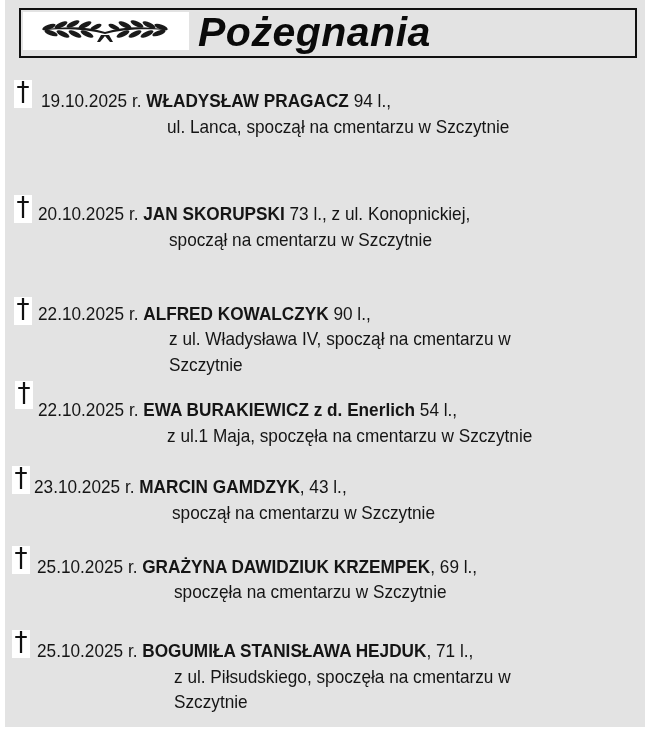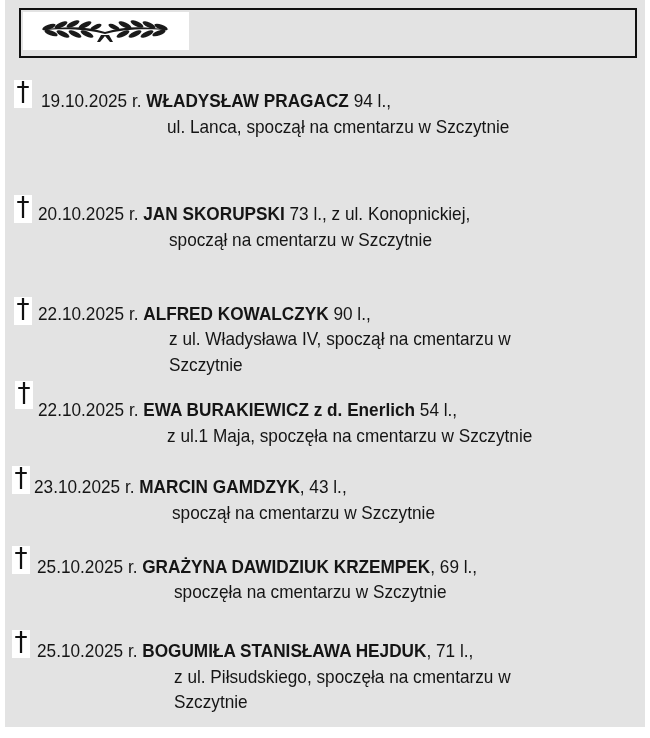--- a/index.html
+++ b/index.html
@@ -45,20 +45,21 @@
           <ellipse cx="112" cy="16" rx="7" ry="2.5" transform="rotate(-25 112 16)"></ellipse>
           <ellipse cx="102" cy="6" rx="7" ry="2.5" transform="rotate(25 102 6)"></ellipse>
           <ellipse cx="100" cy="16" rx="7" ry="2.5" transform="rotate(-25 100 16)"></ellipse>
           <ellipse cx="90" cy="7" rx="7" ry="2.5" transform="rotate(25 90 7)"></ellipse>
           <ellipse cx="88" cy="16" rx="7" ry="2.5" transform="rotate(-25 88 16)"></ellipse>
           <ellipse cx="79" cy="9" rx="6" ry="2.3" transform="rotate(25 79 9)"></ellipse>
           <path d="M66 17 L62 24 L65 24 L70 18 L75 24 L78 24 L74 17 Z"></path>
         </g>
       </svg>
     </div>
+    <div class="title">Pożegnania</div>
   </div>
 
   <div class="cross" style="left:9px; top:80px;">
       <span>†</span>
     </div>
   <div class="line" style="left:36px; top:90px;"><span>19.10.2025 r.</span> <b>WŁADYSŁAW PRAGACZ</b> <span>94 l.,</span></div>
   <div class="line" style="left:162px; top:116px;">ul. Lanca, spoczął na cmentarzu w Szczytnie</div>
 
   <div class="cross" style="left:9px; top:195px;">
       <span>†</span>

